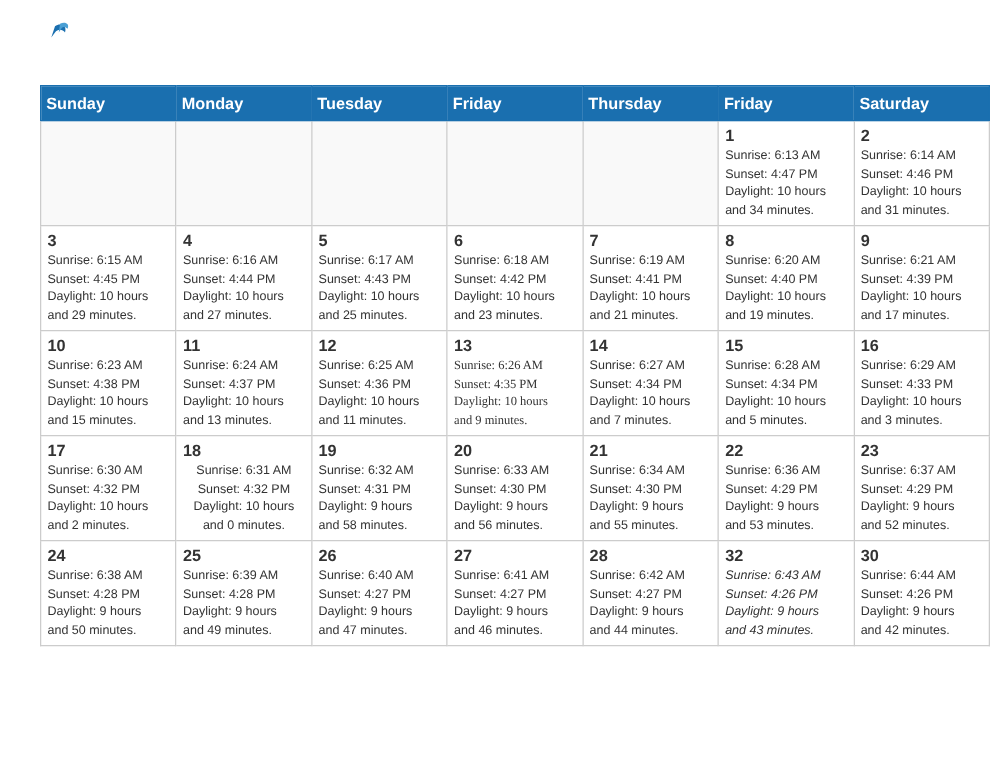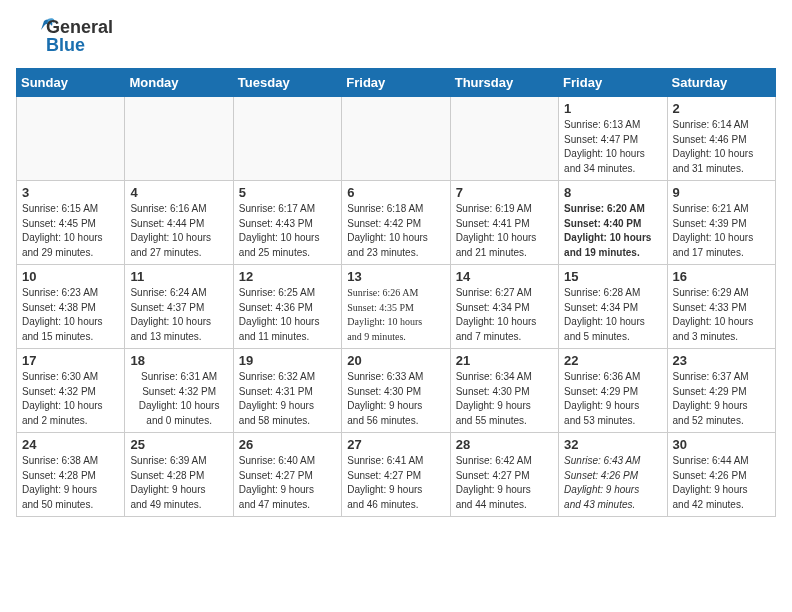--- a/index.html
+++ b/index.html
@@ -27,20 +27,21 @@
     }
     .location {
       font-size: 16px;
       color: #555;
       margin-top: 2px;
     }
     .calendar {
       width: 100%;
       border-collapse: collapse;
       border: 1px solid #ccc;
+      margin-left: 16px;
     }
     .calendar th {
       background: #1a6faf;
       color: #fff;
       font-size: 13px;
       padding: 6px 4px;
       text-align: left;
       border: 1px solid #1a6faf;
     }
     .calendar td {
@@ -76,24 +77,20 @@
 </head>
 <body>
 
 <div class="header">
   <div class="logo-container">
       <div style="display: flex; align-items: center; gap: 0px;">
         <svg width="40" height="40" viewBox="0 0 40 40">
           <path d="M28 5 C32 2, 38 4, 36 10 C34 7, 30 7, 28 10 L25 14 Z" fill="#1a6faf"></path>
           <path d="M32 3 C36 1, 40 3, 38 7 C36 5, 34 5, 33 7 L31 10 Z" fill="#4a9fd4"></path>
         </svg>
-        <div style="display: flex; flex-direction: column; line-height: 1; margin-left: -10px;">
-          <span style="font-size: 18px; font-weight: bold; color: rgb(51, 51, 51);">General</span>
-          <span style="font-size: 18px; font-weight: bold; color: rgb(26, 111, 175);">Blue</span>
-        </div>
       </div>
     </div>
   <div class="title-block">
     <div class="month-title"></div>
     <div class="location"></div>
   </div>
 </div>
 
 <table class="calendar">
   <thead>
@@ -160,21 +157,21 @@
         </td>
         <td>
           <span class="day-number">7</span>
           <div class="day-info" style="white-space: pre-line;">Sunrise: 6:19 AM
 Sunset: 4:41 PM
 Daylight: 10 hours
 and 21 minutes.</div>
         </td>
         <td>
           <span class="day-number">8</span>
-          <div class="day-info" style="white-space: pre-line; font-weight: bold;">Sunrise: 6:20 AM
+          <div class="day-info" style="white-space: pre-line;">Sunrise: 6:20 AM
 Sunset: 4:40 PM
 Daylight: 10 hours
 and 19 minutes.</div>
         </td>
         <td>
           <span class="day-number">9</span>
           <div class="day-info" style="white-space: pre-line;">Sunrise: 6:21 AM
 Sunset: 4:39 PM
 Daylight: 10 hours
 and 17 minutes.</div>

